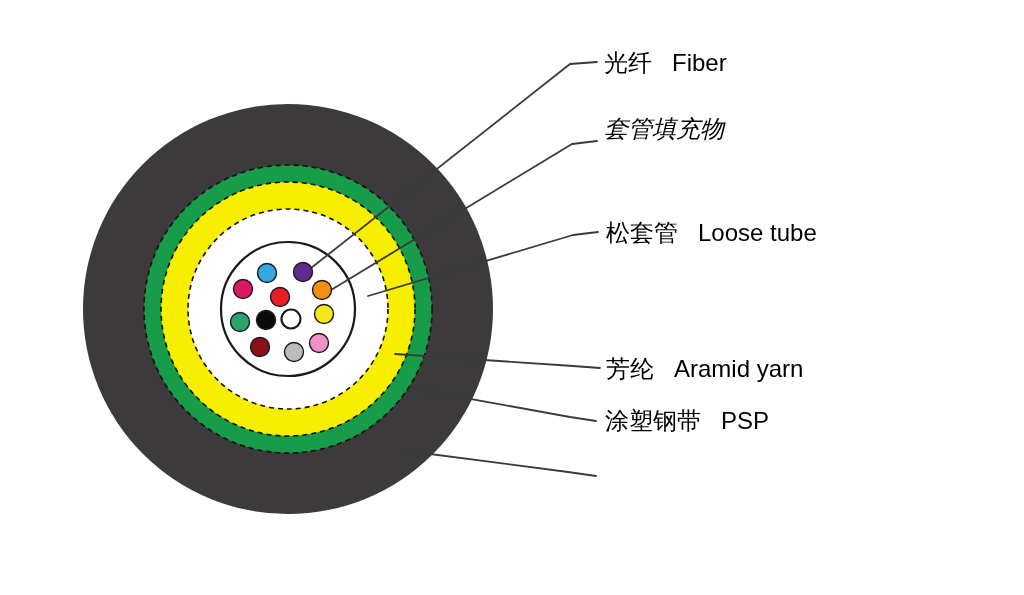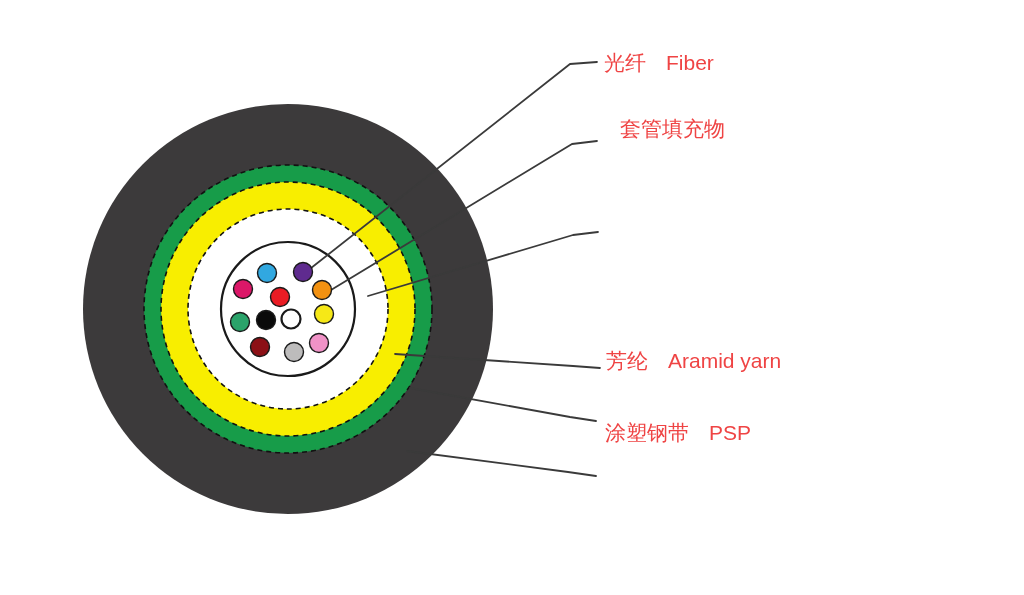--- a/index.html
+++ b/index.html
@@ -16,33 +16,34 @@
     overflow: hidden;
   }
   #diagram-svg {
     position: absolute;
     left: 0;
     top: 0;
   }
   .callout-label {
     position: absolute;
     transform: translateY(-50%);
-    font-size: 21px;
+    font-size: 24px;
     font-weight: 500;
-    color: #ef4444;
+    color: #000000;
     white-space: nowrap;
     line-height: 37px;
   }
   .callout-label .en {
     margin-left: 20px;
   }
   .callout-label.stacked .cn,
   .callout-label.stacked .en {
     display: block;
-    margin-left: 16px;
+    margin-left: 0;
+    font-style: italic;
   }
 </style>
 </head>
 <body>
 
 <div id="stage">
 
   <svg id="diagram-svg" width="1024" height="595" viewBox="0 0 1024 595">
       <circle cx="288" cy="309" r="205" fill="#3c3a3b"></circle>
       <circle cx="288" cy="309" r="144" fill="#179c49" stroke="#111111" stroke-width="1.6" stroke-dasharray="5 4"></circle>
@@ -70,23 +71,26 @@
     </svg>
 
   <div class="callout-label" style="left:604px; top:62px;">
     <span class="cn">光纤</span><span class="en">Fiber</span>
   </div>
 
   <div class="callout-label stacked" style="left:604px; top:129px; line-height:38px;">
     <span class="cn">套管填充物</span>
   </div>
 
+  <div class="callout-label" style="left:606px; top:232px;">
+    <span class="cn">松套管</span><span class="en">Loose tube</span>
+  </div>
 
-  <div class="callout-label" style="left:606px; top:360px;">
+  <div class="callout-label" style="left:606px; top:368px;">
     <span class="cn">芳纶</span><span class="en">Aramid yarn</span>
   </div>
 
-  <div class="callout-label" style="left:605px; top:420px;margin-top:12px;">
+  <div class="callout-label" style="left:605px; top:420px;">
     <span class="cn">涂塑钢带</span><span class="en">PSP</span>
   </div>
 
 
 </div>
 
 </body></html>

